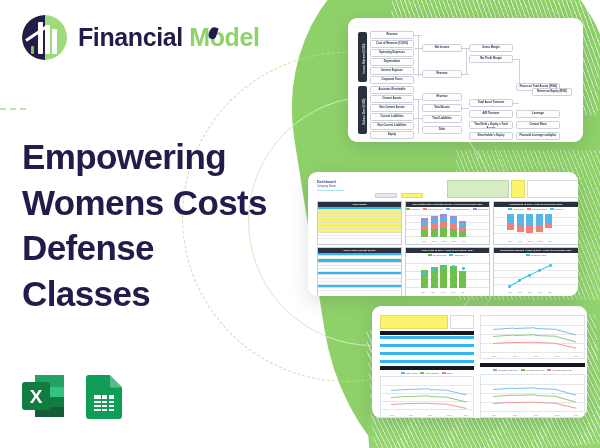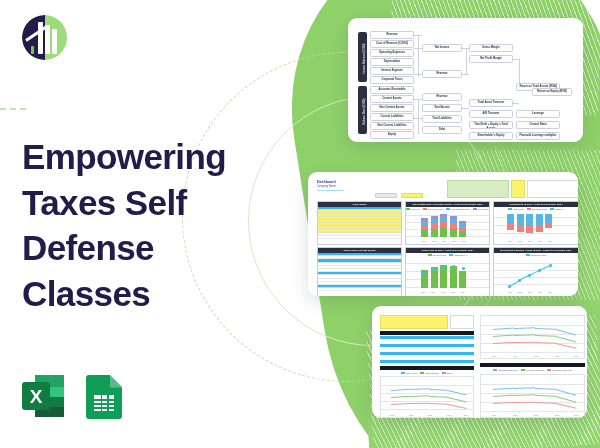--- a/index.html
+++ b/index.html
@@ -309,23 +309,26 @@
 
   <div class="logo-row">
     <div class="logo-mark">
       <div class="navy-half"></div>
       <div class="diag"></div>
       <div class="wbar wb1"></div>
       <div class="wbar wb2"></div>
       <div class="wbar wb3"></div>
       <div class="gbar gb1"></div>
     </div>
+    <div class="logo-text">
+      <span class="t-financial">Financial</span><span>&nbsp;</span><span class="t-model"><span>Model</span><span class="logo-leaf"></span></span>
+    </div>
   </div>
 
-  <div class="headline">Empowering Taxes Self Defense Classes</div>
+  <div class="headline">Empowering Womens Costs Defense Classes</div>
 
   <div class="app-icons">
     <div class="excel-icon">
       <div class="ex-tr"></div>
         <div class="ex-mr"></div>
         <div class="ex-br"></div>
         <div class="ex-bb"></div>
       <div class="ex-sq">X</div>
     </div>
     <div class="sheets-icon">

